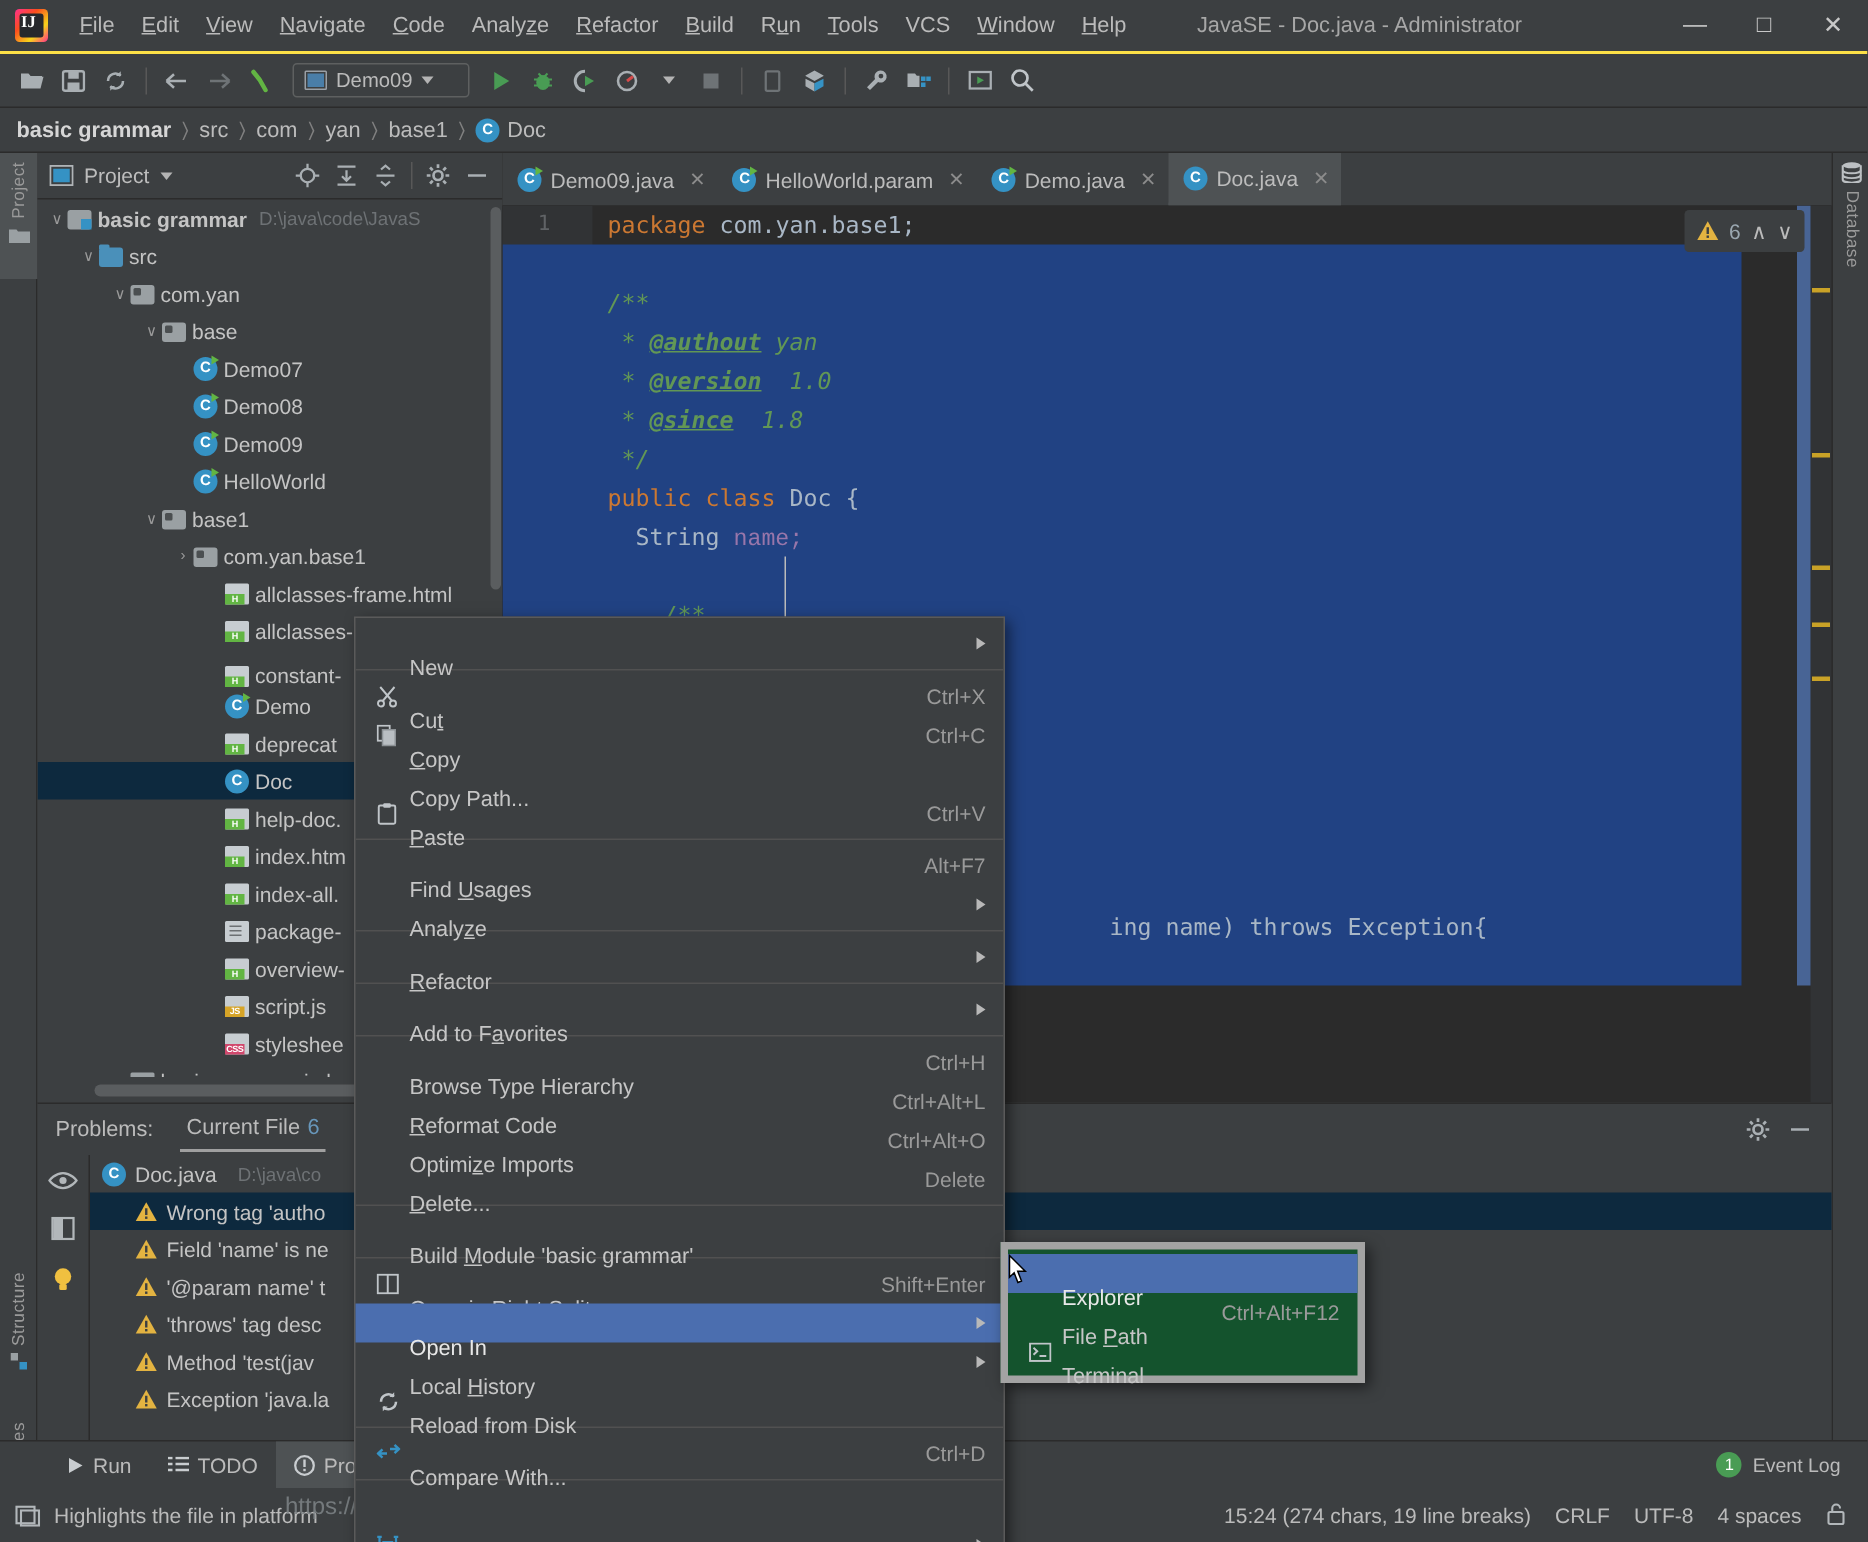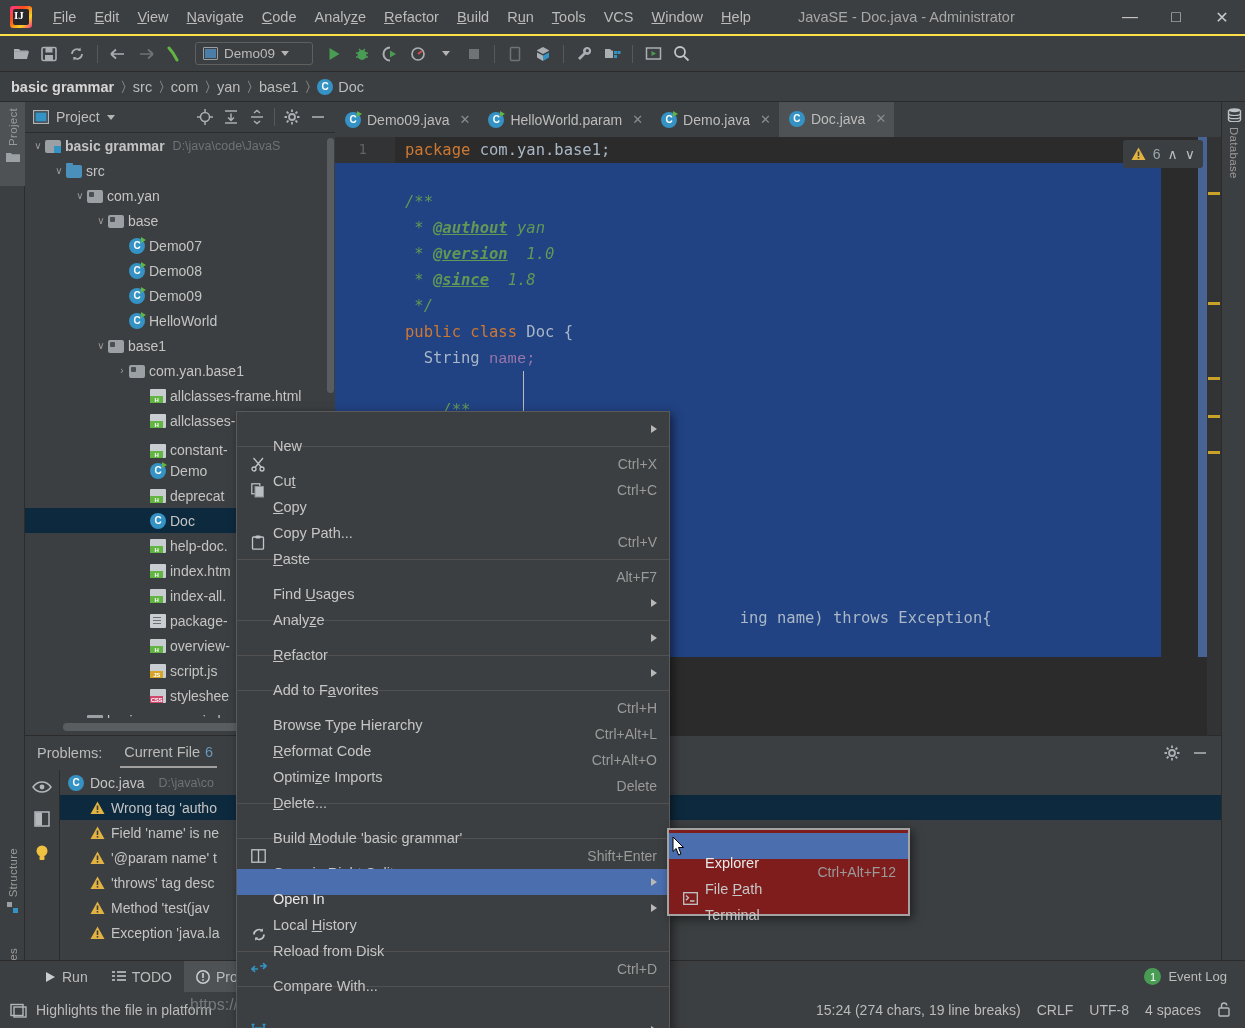--- a/index.html
+++ b/index.html
@@ -188,22 +188,22 @@
   .mi.sel{ background:#4b6eaf; color:#e8e8e8;}
   .mi.disabled{ color:#0ea5e9;flex-direction:column; }
   .mi .mi-ico{ width:22px; flex:0 0 22px; display:flex; align-items:center; }
   .mi .mi-label{ flex:1 1 auto;margin-top:34px; }
   .mi .mi-acc{ color:#9a9a9a; font-size:14px; margin-left:20px;}
   .mi .mi-arrow{ margin-left:14px; width:0;height:0;border-top:4.5px solid transparent;
     border-bottom:4.5px solid transparent;border-left:6px solid #b8b8b8;}
   .mi.disabled .mi-arrow{border-left-color:#6d6d6d;}
   .msep{ height:1px; background:#515151; margin:4px 0;}
 
-  .submenu{ position:absolute; left:667px; top:828px; width:243px; background:#7f1d1d;
-    border:2px solid #a3a3a3; box-shadow:3px 3px 9px rgba(0,0,0,.5); padding:3px 0; z-index:60;}
+  .submenu{ position:absolute; left:667px; top:828px; width:243px; background:#14532d;
+    border:5px solid #a3a3a3; box-shadow:3px 3px 9px rgba(0,0,0,.5); padding:3px 0; z-index:60;}
   .submenu .mi{height:26px;}
 
   .cursor-arrow{position:absolute;left:672px;top:836px;z-index:99;}
 </style>
 </head>
 <body>
 
 <div id="app">
 
   <div class="menubar">

